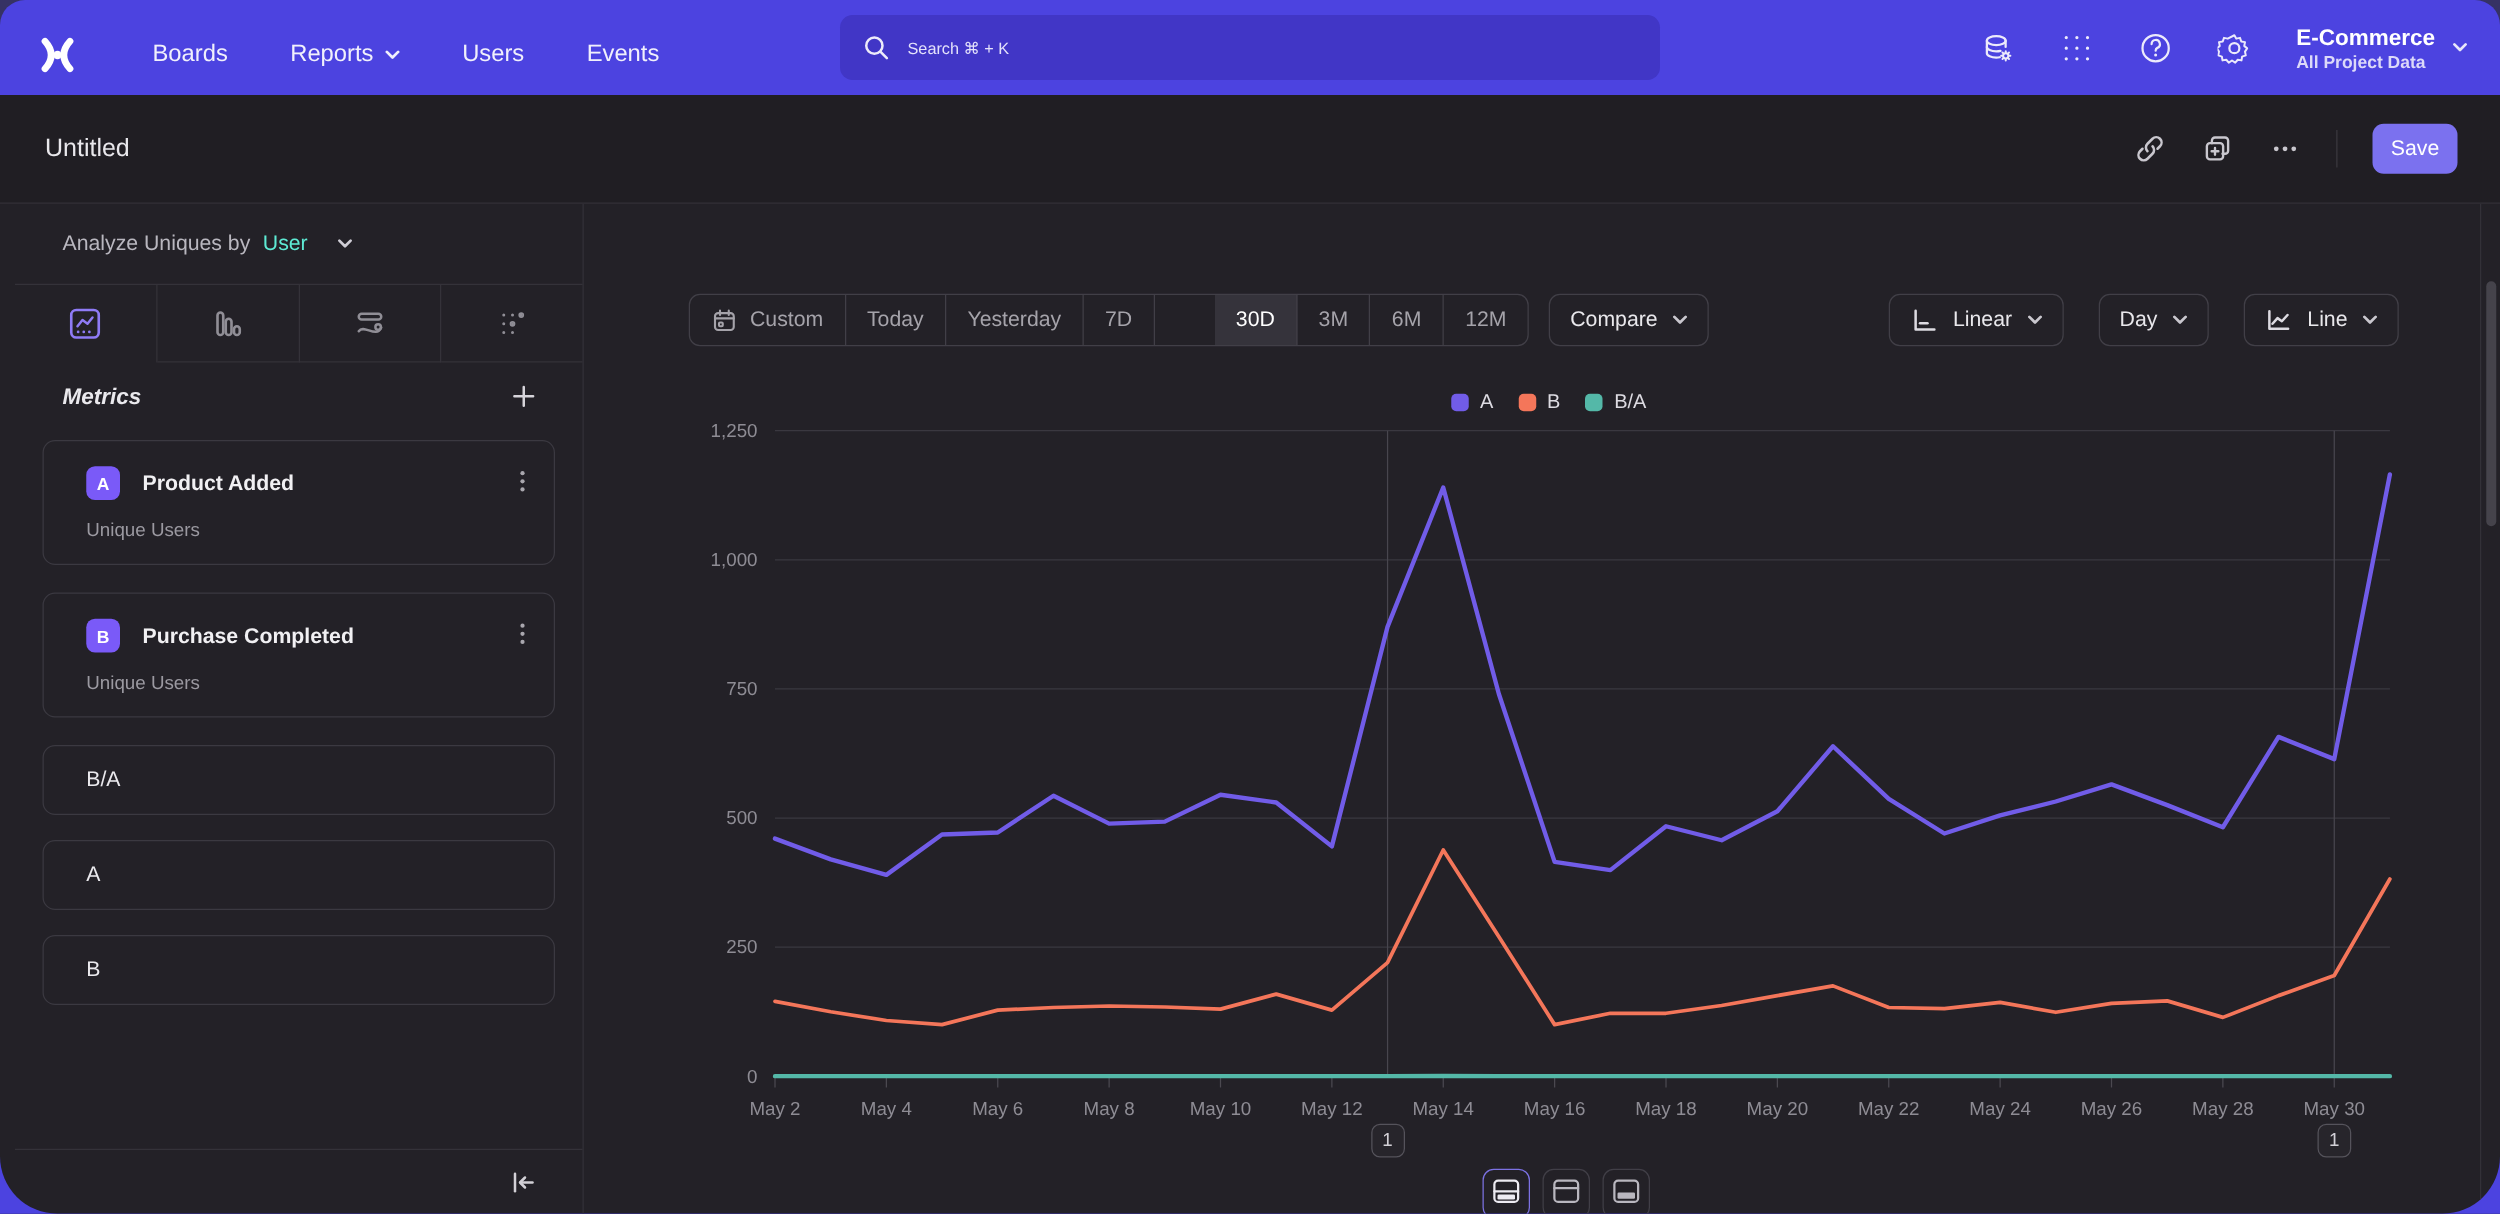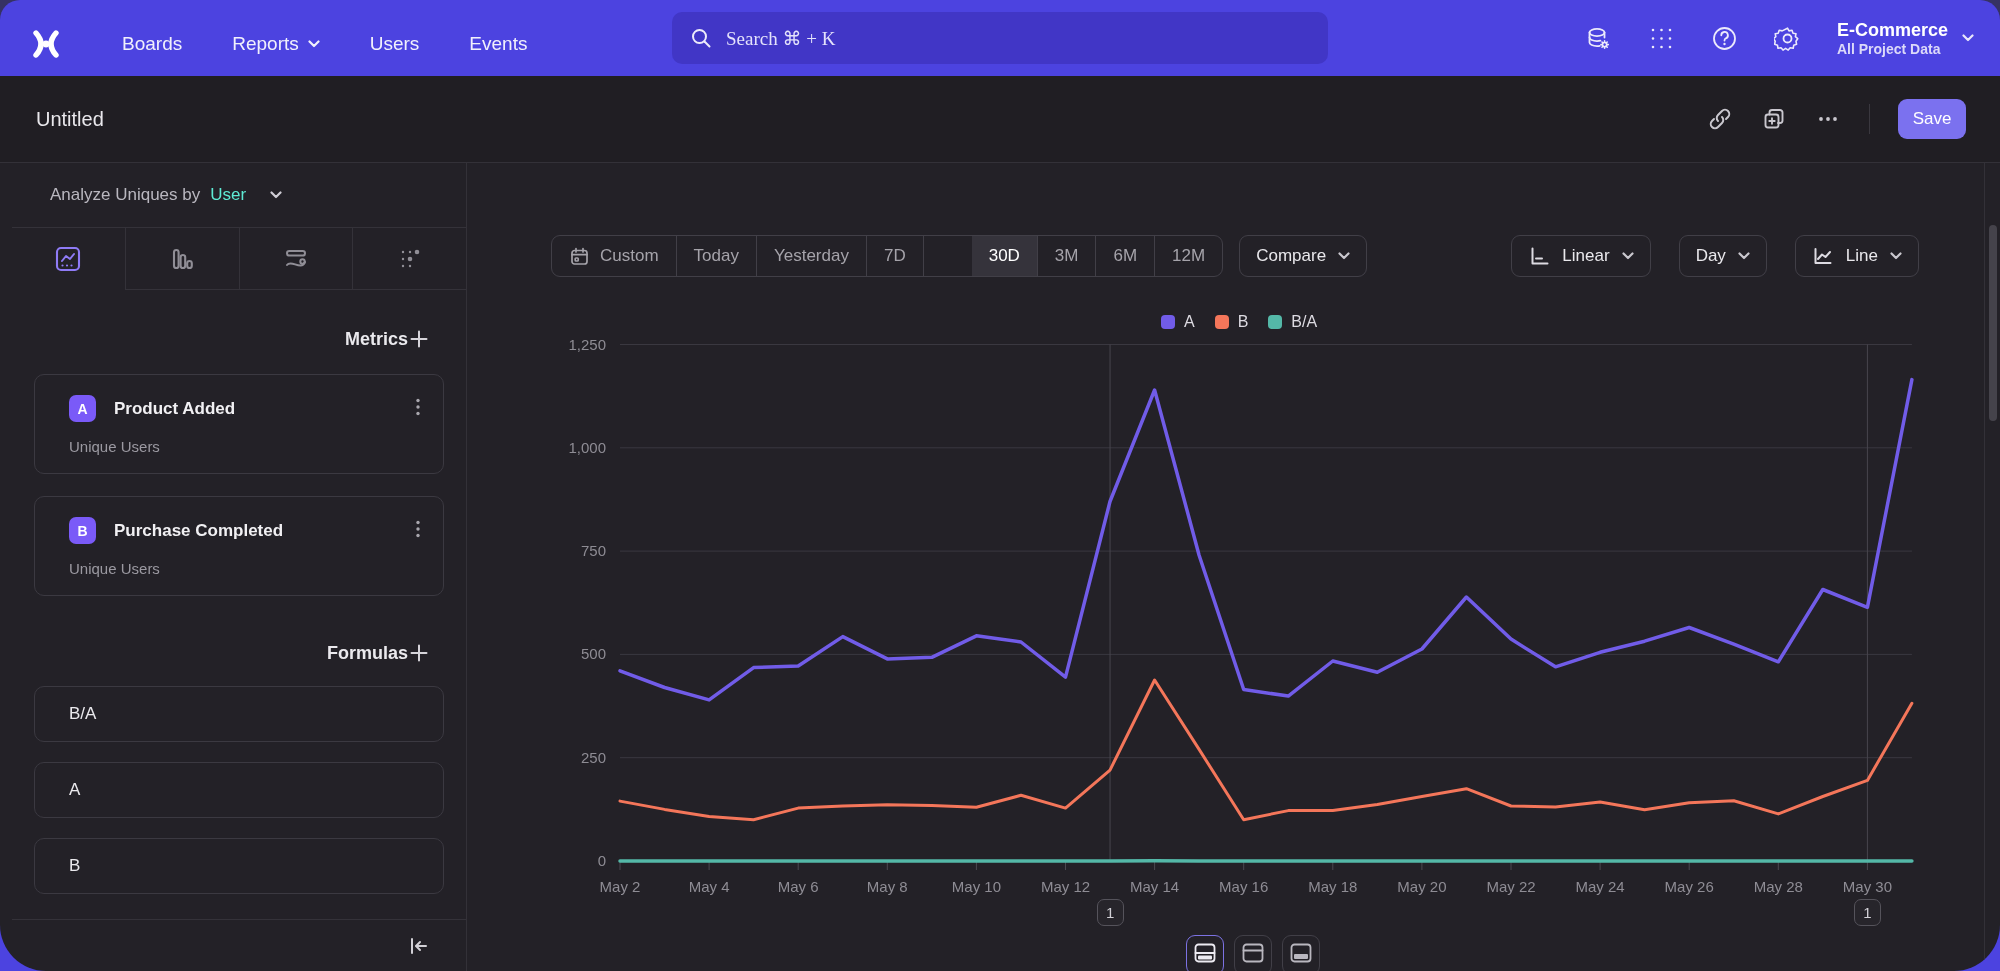--- a/index.html
+++ b/index.html
@@ -9,21 +9,21 @@
 
   
   .nav { position:relative; height:88px; display:flex; align-items:center; padding:0 28px; }
   .logo { width:36px; height:36px; margin-right:58px; flex:0 0 auto; }
   .nav-menu { display:flex; align-items:center; gap:50px; }
   .nav-item { color:#F1F0FC; font-size:19px; display:flex; align-items:center; gap:9px; cursor:pointer; }
   .chev { width:12px; height:8px; }
   .chev polyline { fill:none; stroke:currentColor; stroke-width:2.2; stroke-linecap:round; stroke-linejoin:round; }
   .search { position:absolute; left:672px; top:12px; width:656px; height:52px; background:#4136C6;
     border-radius:10px; display:flex; align-items:center; padding:0 18px; gap:14px; cursor:text; }
-  .search-text { color:#E4E2FB; font-size:19px;font-family:Liberation Serif, serif; }
+  .search-text { color:#E4E2FB; font-size:13px; }
   .nav-right { position:absolute; right:26px; top:0; height:76px; display:flex; align-items:center; gap:36px; }
   .nav-icon { width:27px; height:27px; color:#ECEAFB; cursor:pointer; }
   .proj { display:flex; align-items:center; gap:14px; cursor:pointer; }
   .proj-name { color:#FFFFFF; font-size:18px; font-weight:bold; line-height:1.25; }
   .proj-scope { color:#DCD9F9; font-size:14px; font-weight:bold; }
 
   
   .sheet { position:absolute; top:76px; left:0; right:0; bottom:0; background:#232127;
     border-radius:0 0 46px 46px; overflow:hidden; }
 
@@ -44,22 +44,22 @@
   .analyze-row { height:65px; display:flex; align-items:center; padding-left:38px; gap:10px;
     border-bottom:1px solid #343239; }
   .analyze-label { color:#B9B7BF; font-size:17px; }
   .analyze-value { color:#5eead4; font-size:17px; display:flex; align-items:center; gap:24px; cursor:pointer; }
   .viz-tabs { display:flex; height:62px; }
   .viz-tab { flex:1; display:flex; align-items:center; justify-content:center; cursor:pointer;
     border-bottom:1px solid #343239; border-right:1px solid #343239; color:#908E96; }
   .viz-tab:last-child { border-right:none; }
   .viz-tab.active { border-bottom:none; color:#8F7BF6; }
   .viz-tab svg { width:30px; height:30px; }
-  .side-section-head { display:flex; align-items:center; justify-content:flex-end;
-    margin:38px 36px 0 38px; }
+  .side-section-head { display:flex; align-items:center; justify-content:space-between;
+    margin:16px 36px 0 38px;font-style:italic; }
   .side-section-title { color:#EAE9ED; font-size:18px; font-weight:bold; }
   .plus-icon { width:22px; height:22px; color:#D6D4DA; cursor:pointer; }
   .metric-card { margin:24px 22px 0 22px; border:1px solid #3B3941; border-radius:10px;
     padding:20px 18px 18px 34px; position:relative; cursor:pointer; }
   .metric-top { display:flex; align-items:center; gap:18px; }
   .metric-badge { width:27px; height:27px; border-radius:7px; background:#7A5AF8; color:#fff;
     font-size:14px; font-weight:bold; display:flex; align-items:center; justify-content:center; }
   .metric-name { color:#F1F0F3; font-size:17px; font-weight:bold; }
   .kebab { position:absolute; right:16px; top:22px; width:18px; height:20px; color:#A9A7AE; cursor:pointer; }
   .metric-sub { color:#9B99A1; font-size:15px; margin-top:16px; }
@@ -293,26 +293,20 @@
           <svg class="kebab" viewBox="0 0 18 20">
             <g fill="currentColor">
                 <circle cx="9" cy="3.5" r="1.7"></circle>
                 <circle cx="9" cy="10" r="1.7"></circle>
                 <circle cx="9" cy="16.5" r="1.7"></circle>
               </g>
           </svg>
           <div class="metric-sub">Unique Users</div>
         </div>
 
-        <div class="side-section-head" style="margin-top:46px;">
-          <span class="side-section-title">Formulas</span>
-          <svg class="plus-icon" viewBox="0 0 22 22">
-            <path d="M11 3.5v15 M3.5 11h15" class="icon-stroke" style="stroke-width:2"></path>
-          </svg>
-        </div>
 
         <div class="formula-card">
           <span>B/A</span>
         </div>
         <div class="formula-card" style="margin-top:20px;">
           <span>A</span>
         </div>
         <div class="formula-card" style="margin-top:20px;">
           <span>B</span>
         </div>

